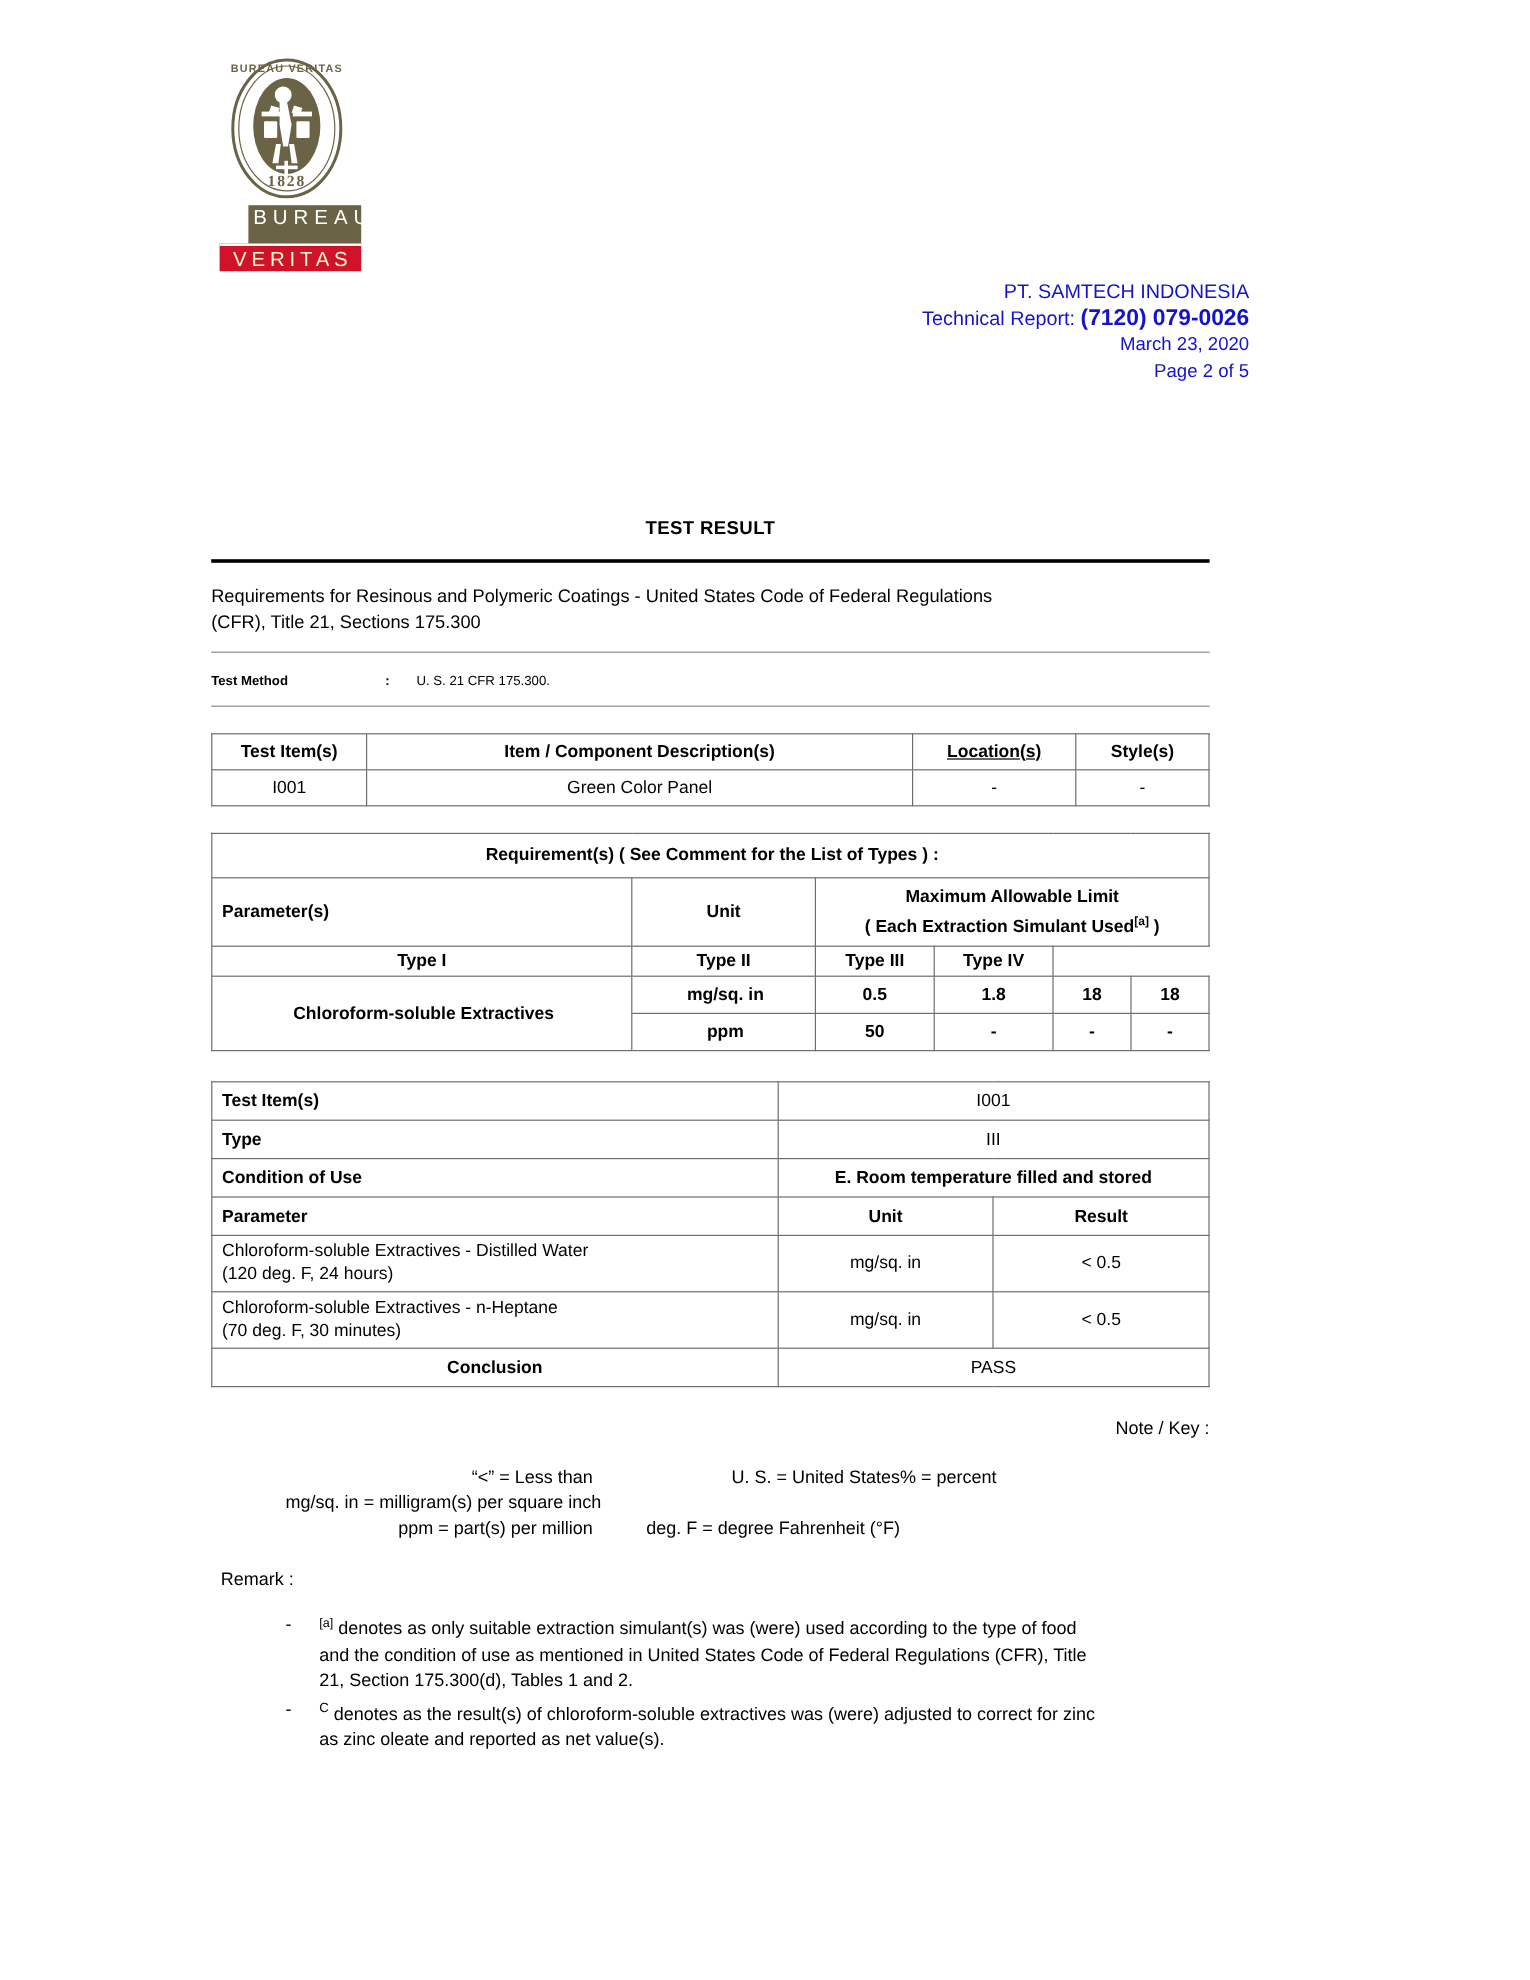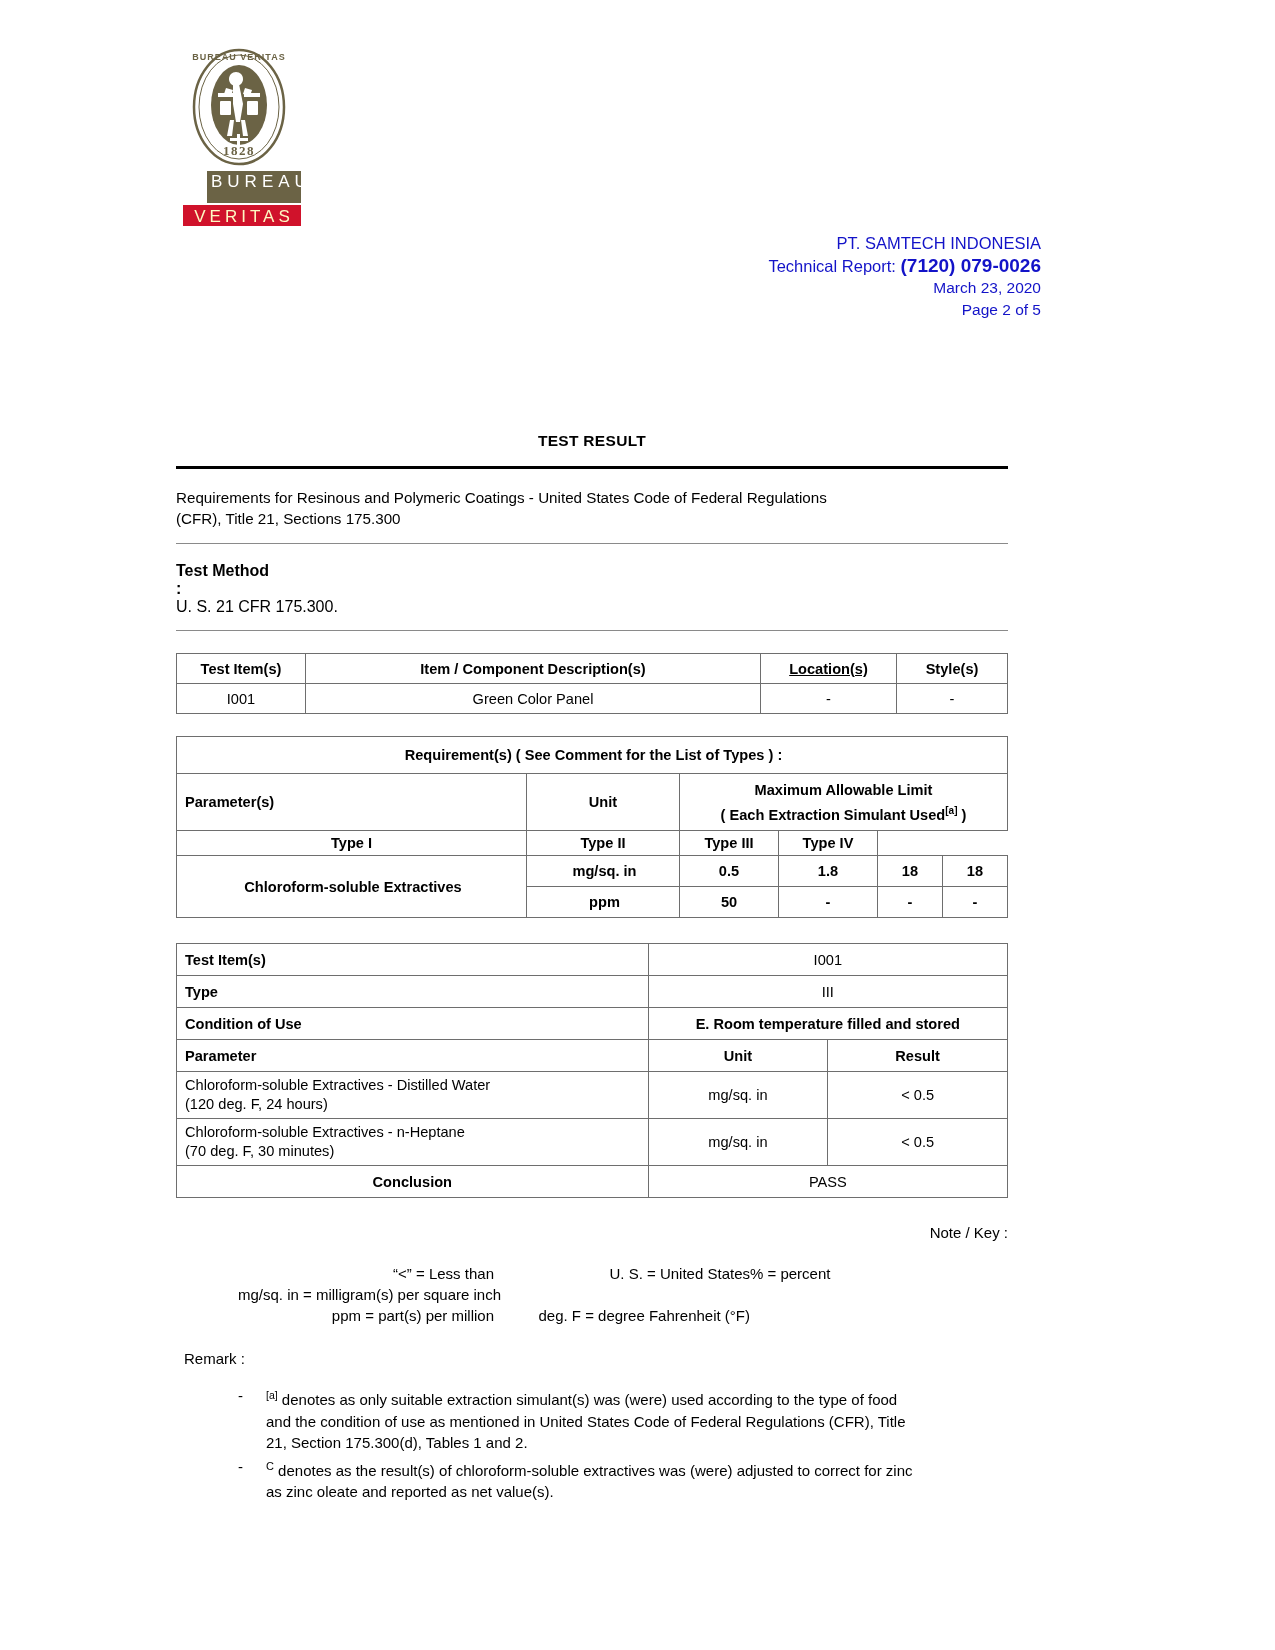--- a/index.html
+++ b/index.html
@@ -119,23 +119,22 @@
     margin-top: 18px;
     font-weight: normal;
     font-size: 15.2px;
     line-height: 21px;
     text-align: justify;
   }
   .req-heading .l2 { display: block; text-align: left; }
 
   .test-method {
     margin-top: 18px;
-    font-size: 16px;
+    font-size: 11px;
     display: flex;
-    flex-direction: column;
   }
   .tm-label { font-weight: bold; width: 145px; }
   .tm-colon { width: 26px; font-weight: bold; }
   .tm-value { }
 
   
   table {
     border-collapse: collapse;
     width: 832px;
     font-size: 14.6px;

